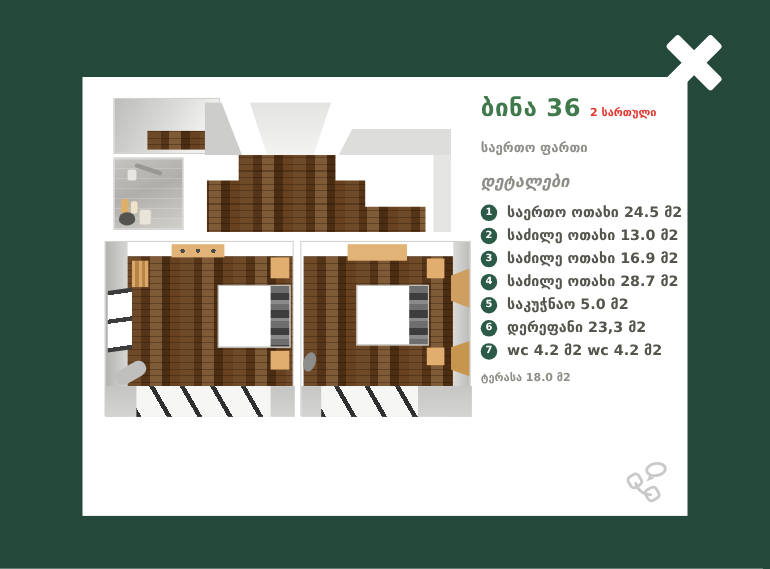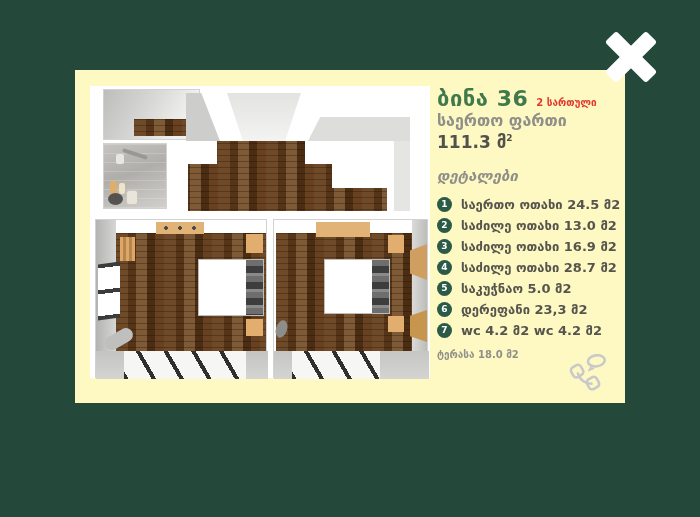--- a/index.html
+++ b/index.html
@@ -3,22 +3,22 @@
 <meta charset="utf-8">
 <style>
   html,body{margin:0;padding:0;}
   body{
     width:700px;height:517px;position:relative;overflow:hidden;
     background:#24483a;
     font-family:"DejaVu Sans", sans-serif;
   }
   
   .card{
-    position:absolute;left:75px;top:70px;width:550px;height:333px;
-    background:#fef9c3;
+    position:absolute;left:75px;top:70px;width:550px;height:399px;
+    background:#ffffff;
   }
   
   .close-x{position:absolute;left:598px;top:24px;width:66px;height:66px;cursor:pointer;}
   .close-x .bar{position:absolute;left:4px;top:25px;width:58px;height:16px;background:#ffffff;border-radius:3px;}
   .close-x .bar.b1{transform:rotate(45deg);}
   .close-x .bar.b2{transform:rotate(-45deg);}
 
   
   .plan{position:absolute;left:15px;top:16px;width:340px;height:292px;background:#fff;}
   .plan *{position:absolute;}
@@ -90,21 +90,21 @@
     clip-path:polygon(0 18%,100% 0,100% 100%,0 82%);}
   .br-wardrobe-bot{right:0;top:90px;width:17px;height:32px;background:#c6964f;
     clip-path:polygon(0 18%,100% 0,100% 100%,0 82%);}
   .br-oval{left:2px;top:100px;width:11px;height:18px;background:#8d8d8b;border-radius:50%;transform:rotate(18deg);}
 
   
   .info{position:absolute;left:362px;top:16px;width:175px;}
   .title-row{display:flex;align-items:baseline;gap:8px;}
   .apt-title{font-size:22px;font-weight:bold;color:#40794c;letter-spacing:0.5px;}
   .floor-badge{font-size:10px;font-weight:bold;color:#e2382e;}
-  .area-label{font-size:16px;font-weight:bold;color:#8f8f89;}
+  .area-label{margin-top:16px;font-size:12px;font-weight:bold;color:#8f8f89;}
   .area-value{margin-top:2px;font-size:17px;font-weight:bold;color:#52524c;}
   .area-value sup{font-size:9px;}
   .details-label{margin-top:15px;font-size:15px;font-weight:bold;color:#8f8f89;font-style:italic;}
   .detail-list{margin-top:9px;}
   .detail-row{display:flex;align-items:center;gap:9px;height:21px;}
   .num-circle{flex:0 0 15px;width:15px;height:15px;border-radius:50%;background:#2b5a47;
     color:#fff;font-size:9px;font-weight:bold;line-height:15px;text-align:center;}
   .detail-text{font-size:13px;font-weight:bold;color:#55554e;white-space:nowrap;}
   .terrace{margin-top:8px;font-size:10px;font-weight:bold;color:#8f8f89;}
   .phone{position:absolute;right:14px;bottom:8px;width:44px;height:44px;transform:rotate(-8deg);}
@@ -172,21 +172,20 @@
     </div>
   </div>
 
   <div class="info">
     <div class="title-row">
       <span class="apt-title">ბინა 36</span>
       <span class="floor-badge">2 სართული</span>
     </div>
 
     <div class="area-label">საერთო ფართი</div>
-    <div class="area-value"><span>111.3 მ</span><sup>2</sup></div>
 
     <div class="details-label">დეტალები</div>
 
     <div class="detail-list">
       <div class="detail-row">
         <span class="num-circle">1</span>
         <span class="detail-text">საერთო ოთახი 24.5 მ2</span>
       </div>
       <div class="detail-row">
         <span class="num-circle">2</span>

